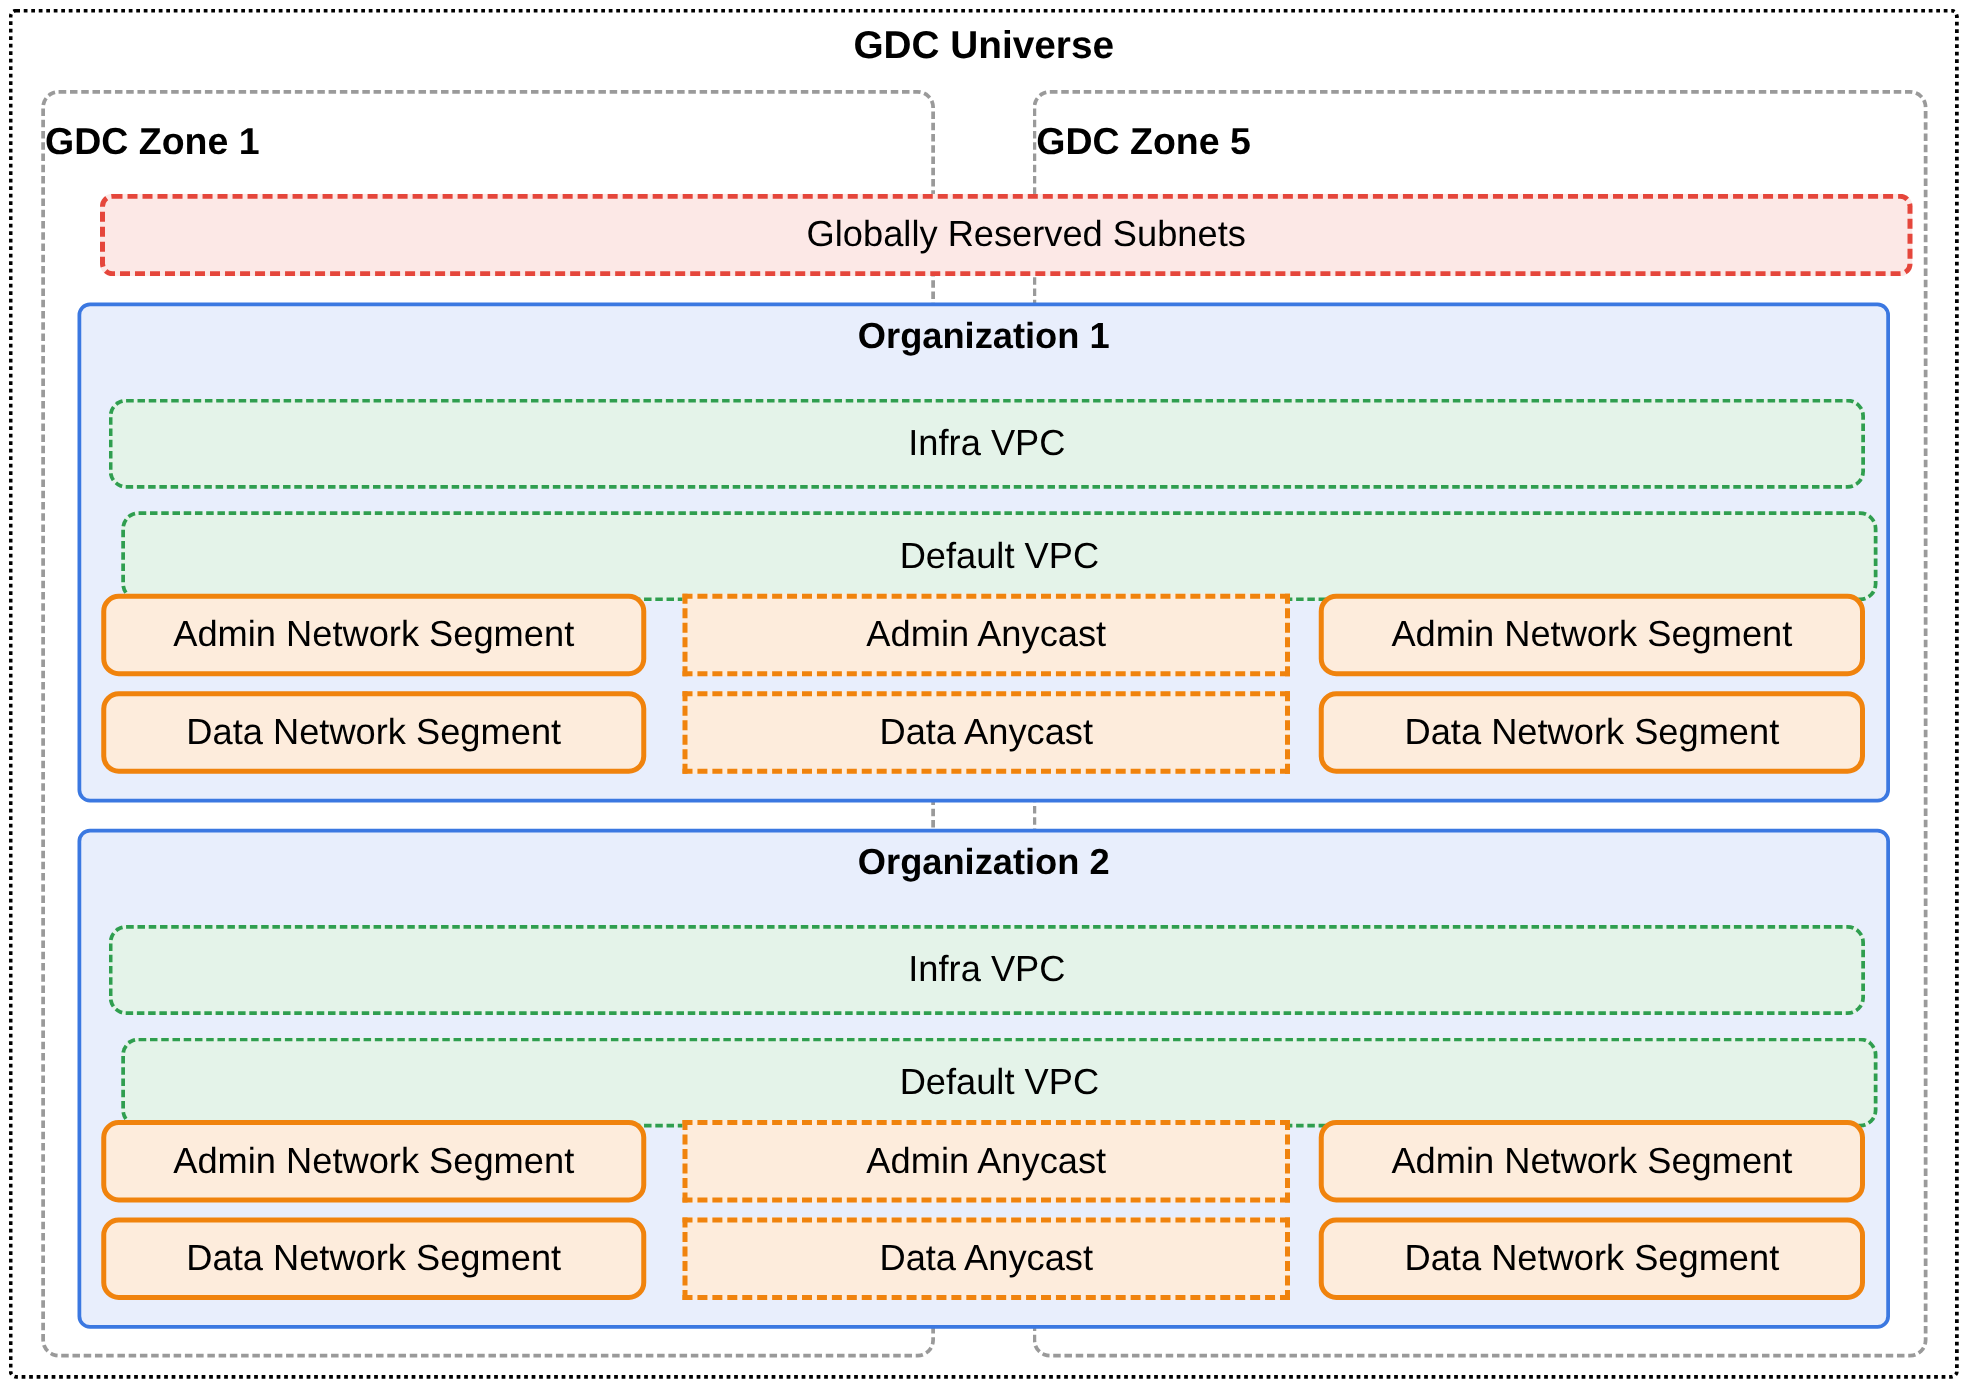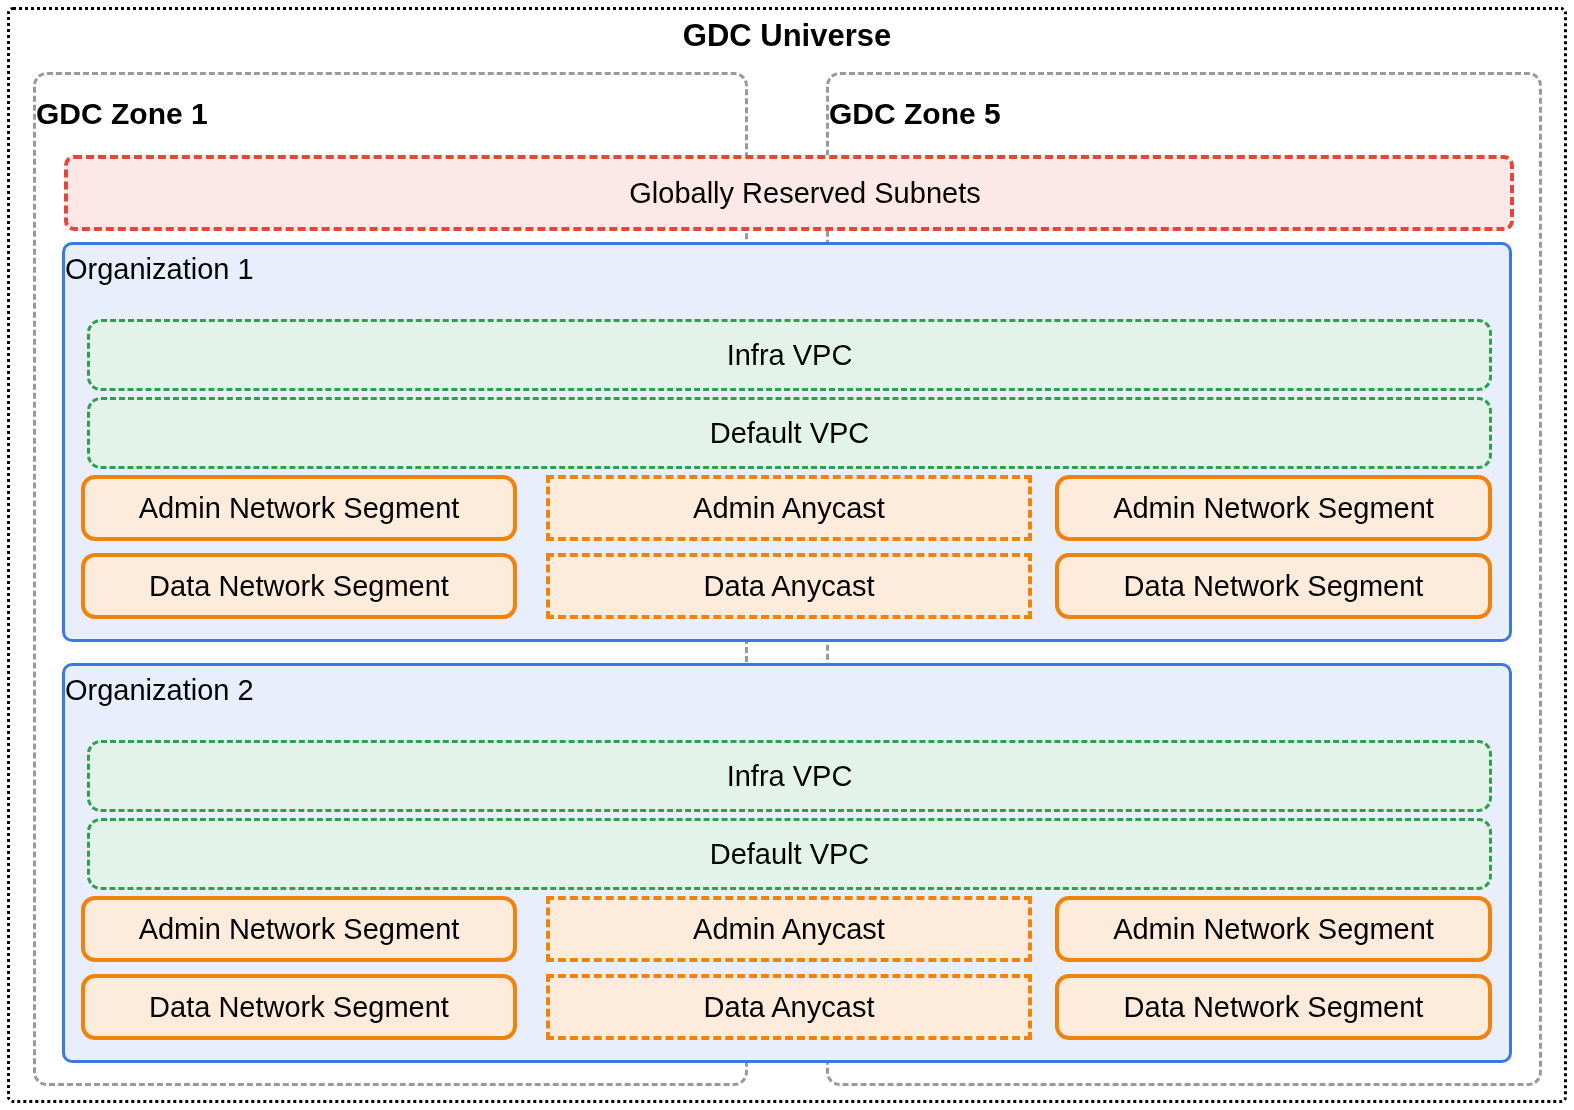--- a/index.html
+++ b/index.html
@@ -38,49 +38,50 @@
     font-weight: bold;
   }
   .label-box {
     display: flex;
     align-items: center;
     justify-content: center;
     box-sizing: border-box;
     font-size: 29px;
   }
   .global-subnets {
-    left: 64px; top: 155px; width: 1450px; height: 76px;
+    left: 80px; top: 155px; width: 1450px; height: 66px;
     border: 4px dashed #e5463b;
     background: #fce8e6;
     border-radius: 10px;
     padding-left: 32px;
   }
   .org {
     left: 62px; width: 1450px; height: 400px;
     border: 3px solid #3b78e1;
     background: #e8eefc;
     border-radius: 10px;
     box-sizing: border-box;
   }
   .org1 { top: 242px; }
   .org2 { top: 663px; }
   .org-title {
     position: absolute;
     top: 8px; left: 0; width: 100%;
-    text-align: left;
+    text-align: center;
     font-size: 29px;
+    font-weight: bold;
   }
   .vpc {
     left: 22px; width: 1405px; height: 72px;
     border: 3px dashed #2f9e4f;
     background: #e4f3e9;
     border-radius: 14px;
   }
   .vpc-infra   { top: 74px; }
-  .vpc-default { top: 152px; }
+  .vpc-default { top: 164px; margin-left: 10px; }
   .seg {
     height: 66px;
     background: #fdecdc;
   }
   .seg-solid { border: 4px solid #f0830d; border-radius: 14px; }
   .seg-dash  { border: 4px dashed #f0830d; border-radius: 0; }
   .row-admin { top: 230px; }
   .row-data  { top: 308px; }
   .col-left   { left: 16px;  width: 436px; }
   .col-center { left: 481px; width: 486px; }

